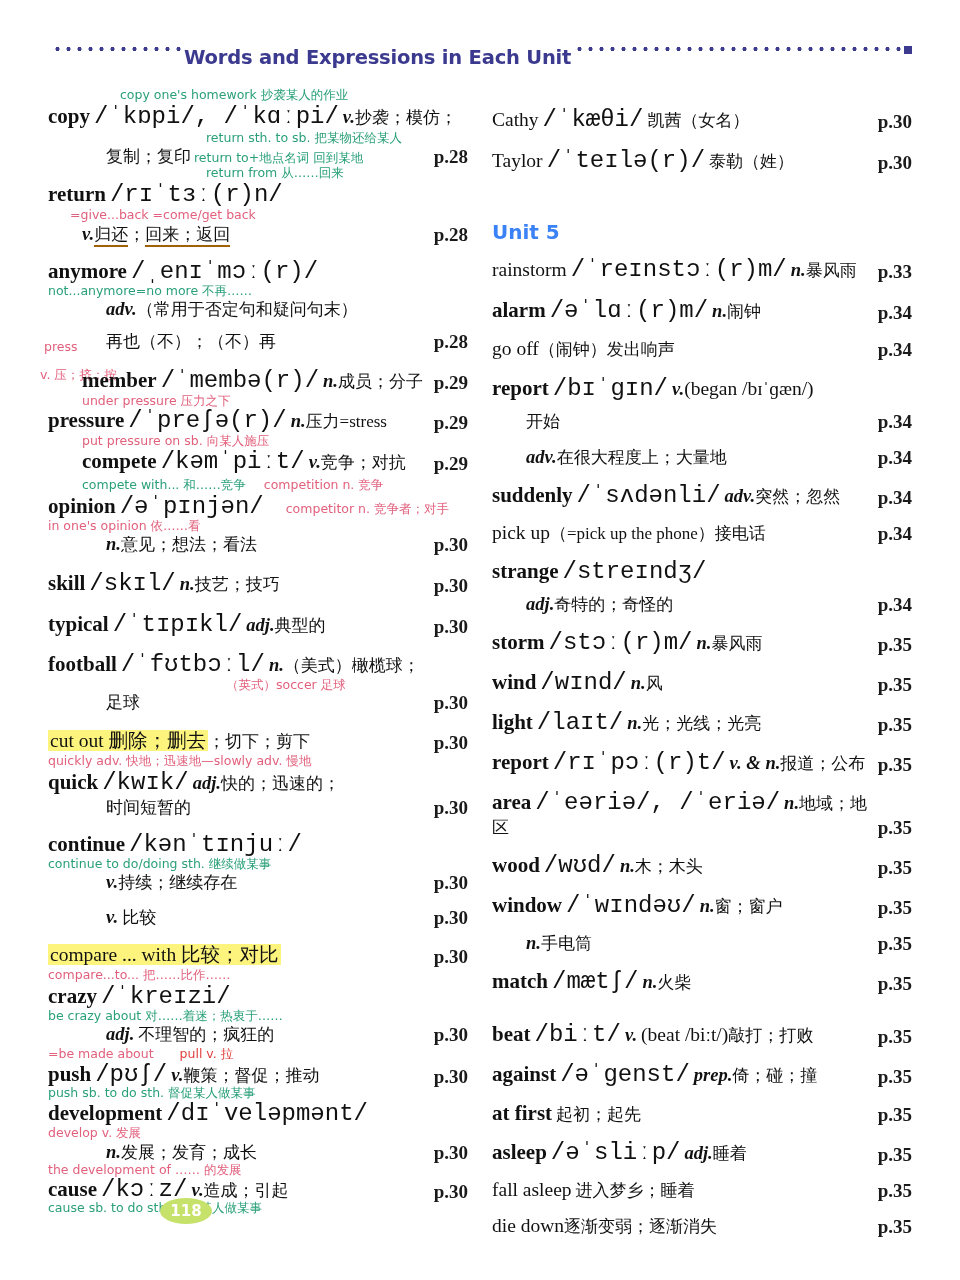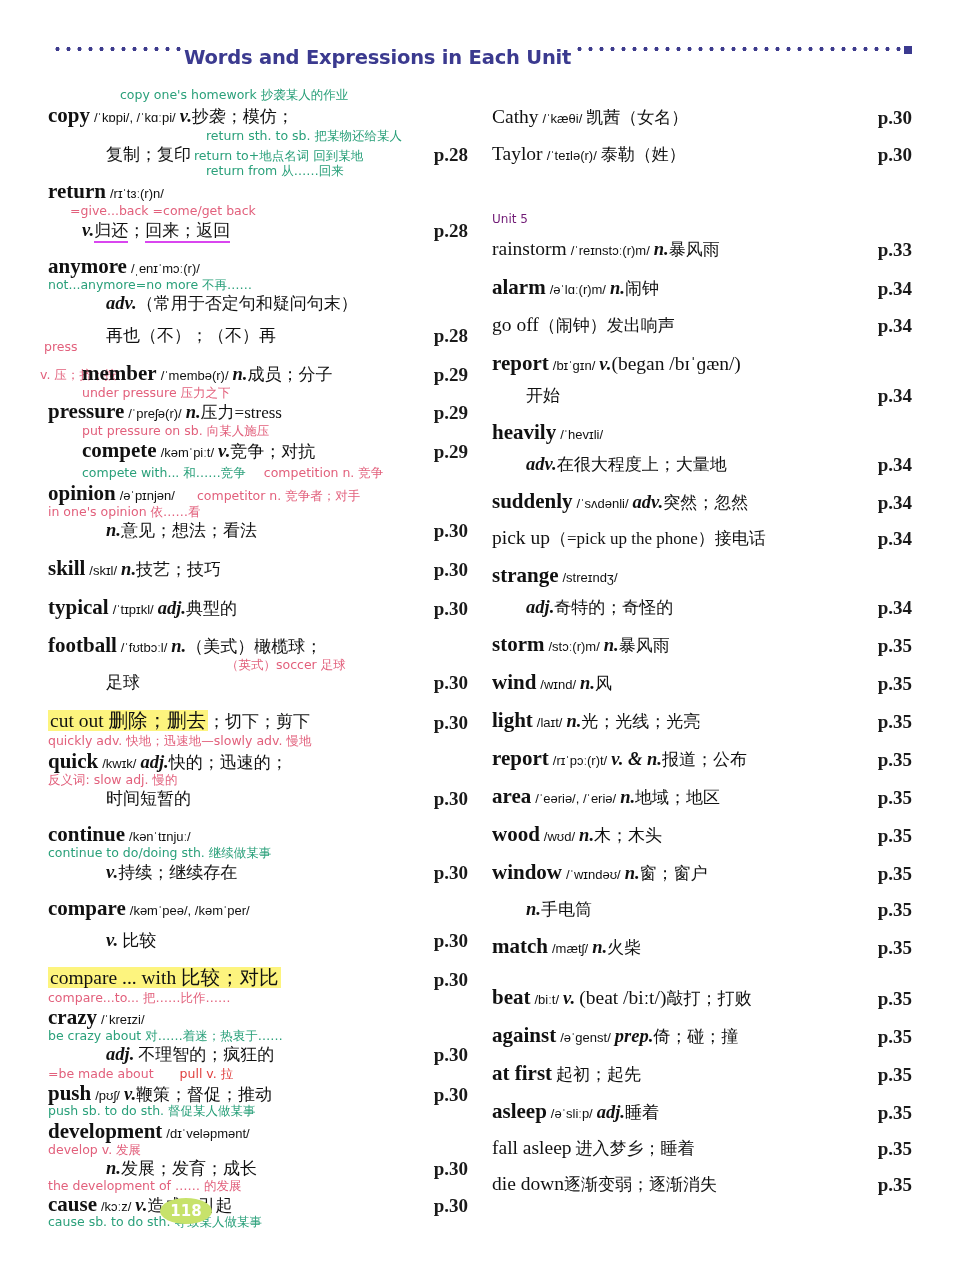--- a/index.html
+++ b/index.html
@@ -43,43 +43,43 @@
 
   
   .row{position:relative;display:flex;align-items:flex-end;}
   .etext{flex:1 1 auto;}
   .pref{
     flex:0 0 auto; font-family:"Liberation Serif",serif;
     font-weight:bold; font-size:19px; color:#1a1a1a; white-space:nowrap;
   }
 
   .hw{font-weight:bold;font-size:21px;font-family:"Liberation Serif",serif;}
-  .ph{font-size:13px;font-family:Liberation Sans, sans-serif;}
+  .ph{font-size:24px;font-family:Liberation Mono, monospace;}
   .pos{font-style:italic;font-size:18.5px;font-weight:bold;}
   .cn{font-size:17px;}
   .plain{font-size:19.5px;font-family:"Liberation Serif",serif;}
 
   
   .ann{
     font-family:"DejaVu Sans", sans-serif;
     font-size:12.5px; line-height:1.15; white-space:nowrap;
   }
   .ann-green{color:#2aa07a;}
   .ann-pink{color:#e2607c;}
   .ann-red{color:#e0403f;}
 
   .hl{background:#fdf47e;padding:0 2px;}
-  .ul-pink{border-bottom:2px solid #d946ef;padding-bottom:1px;}
+  .ul-pink{border-bottom:2px solid #a16207;padding-bottom:1px;}
 
   .indent{display:inline-block;width:58px;}
   .indent2{display:inline-block;width:34px;}
 
   .unit-head{
     font-family:"DejaVu Sans", sans-serif;
-    font-weight:normal;font-size:12px;color:#701a75;
+    font-weight:bold;font-size:20px;color:#3b82f6;
   }
 
   
   .abs{position:absolute;}
 
   
   .page-badge{
     position:absolute;left:160px;top:1198px;width:52px;height:26px;
     border-radius:50%;background:#c7e26b;
     display:flex;align-items:center;justify-content:center;
@@ -239,44 +239,39 @@
       <div class="pref">p.30</div>
     </div>
 
     <div>
       <div class="ann ann-pink" style="margin-top:0px;">quickly adv. 快地；迅速地—slowly adv. 慢地</div>
       <div>
         <span class="hw">quick</span>
         <span class="ph">/kwɪk/</span>
         <span class="pos">adj.</span><span class="cn">快的；迅速的；</span>
       </div>
-      <div class="ann ann-pink" style="margin-top:-1px;">反义词: slow adj. 慢的</div>
       <div class="row">
         <div class="etext"><span class="indent"></span><span class="cn">时间短暂的</span></div>
         <div class="pref">p.30</div>
       </div>
     </div>
 
     <div style="margin-top:12px;">
       <div>
         <span class="hw">continue</span>
         <span class="ph">/kənˈtɪnjuː/</span>
       </div>
       <div class="ann ann-green" style="margin-top:-1px;">continue to do/doing sth. 继续做某事</div>
       <div class="row">
         <div class="etext"><span class="indent"></span><span class="pos">v.</span><span class="cn">持续；继续存在</span></div>
         <div class="pref">p.30</div>
       </div>
     </div>
 
     <div style="margin-top:12px;">
-      <div>
-        <span class="hw">compare</span>
-        <span class="ph">/kəmˈpeə/, /kəmˈper/</span>
-      </div>
       <div class="row" style="margin-top:8px;">
         <div class="etext"><span class="indent"></span><span class="pos">v.</span> <span class="cn">比较</span></div>
         <div class="pref">p.30</div>
       </div>
     </div>
 
     <div style="margin-top:12px;">
       <div class="row">
         <div class="etext"><span class="plain hl">compare ... with 比较；对比</span></div>
         <div class="pref">p.30</div>
@@ -392,24 +387,20 @@
         <span class="ph">/bɪˈɡɪn/</span>
         <span class="pos">v.</span><span class="plain">(began /bɪˈɡæn/)</span>
       </div>
       <div class="row" style="margin-top:8px;">
         <div class="etext"><span class="indent2"></span><span class="cn">开始</span></div>
         <div class="pref">p.34</div>
       </div>
     </div>
 
     <div style="margin-top:13px;">
-      <div>
-        <span class="hw">heavily</span>
-        <span class="ph">/ˈhevɪli/</span>
-      </div>
       <div class="row" style="margin-top:8px;">
         <div class="etext"><span class="indent2"></span><span class="pos">adv.</span><span class="cn">在很大程度上；大量地</span></div>
         <div class="pref">p.34</div>
       </div>
     </div>
 
     <div class="row" style="margin-top:13px;">
       <div class="etext">
         <span class="hw">suddenly</span>
         <span class="ph">/ˈsʌdənli/</span>

